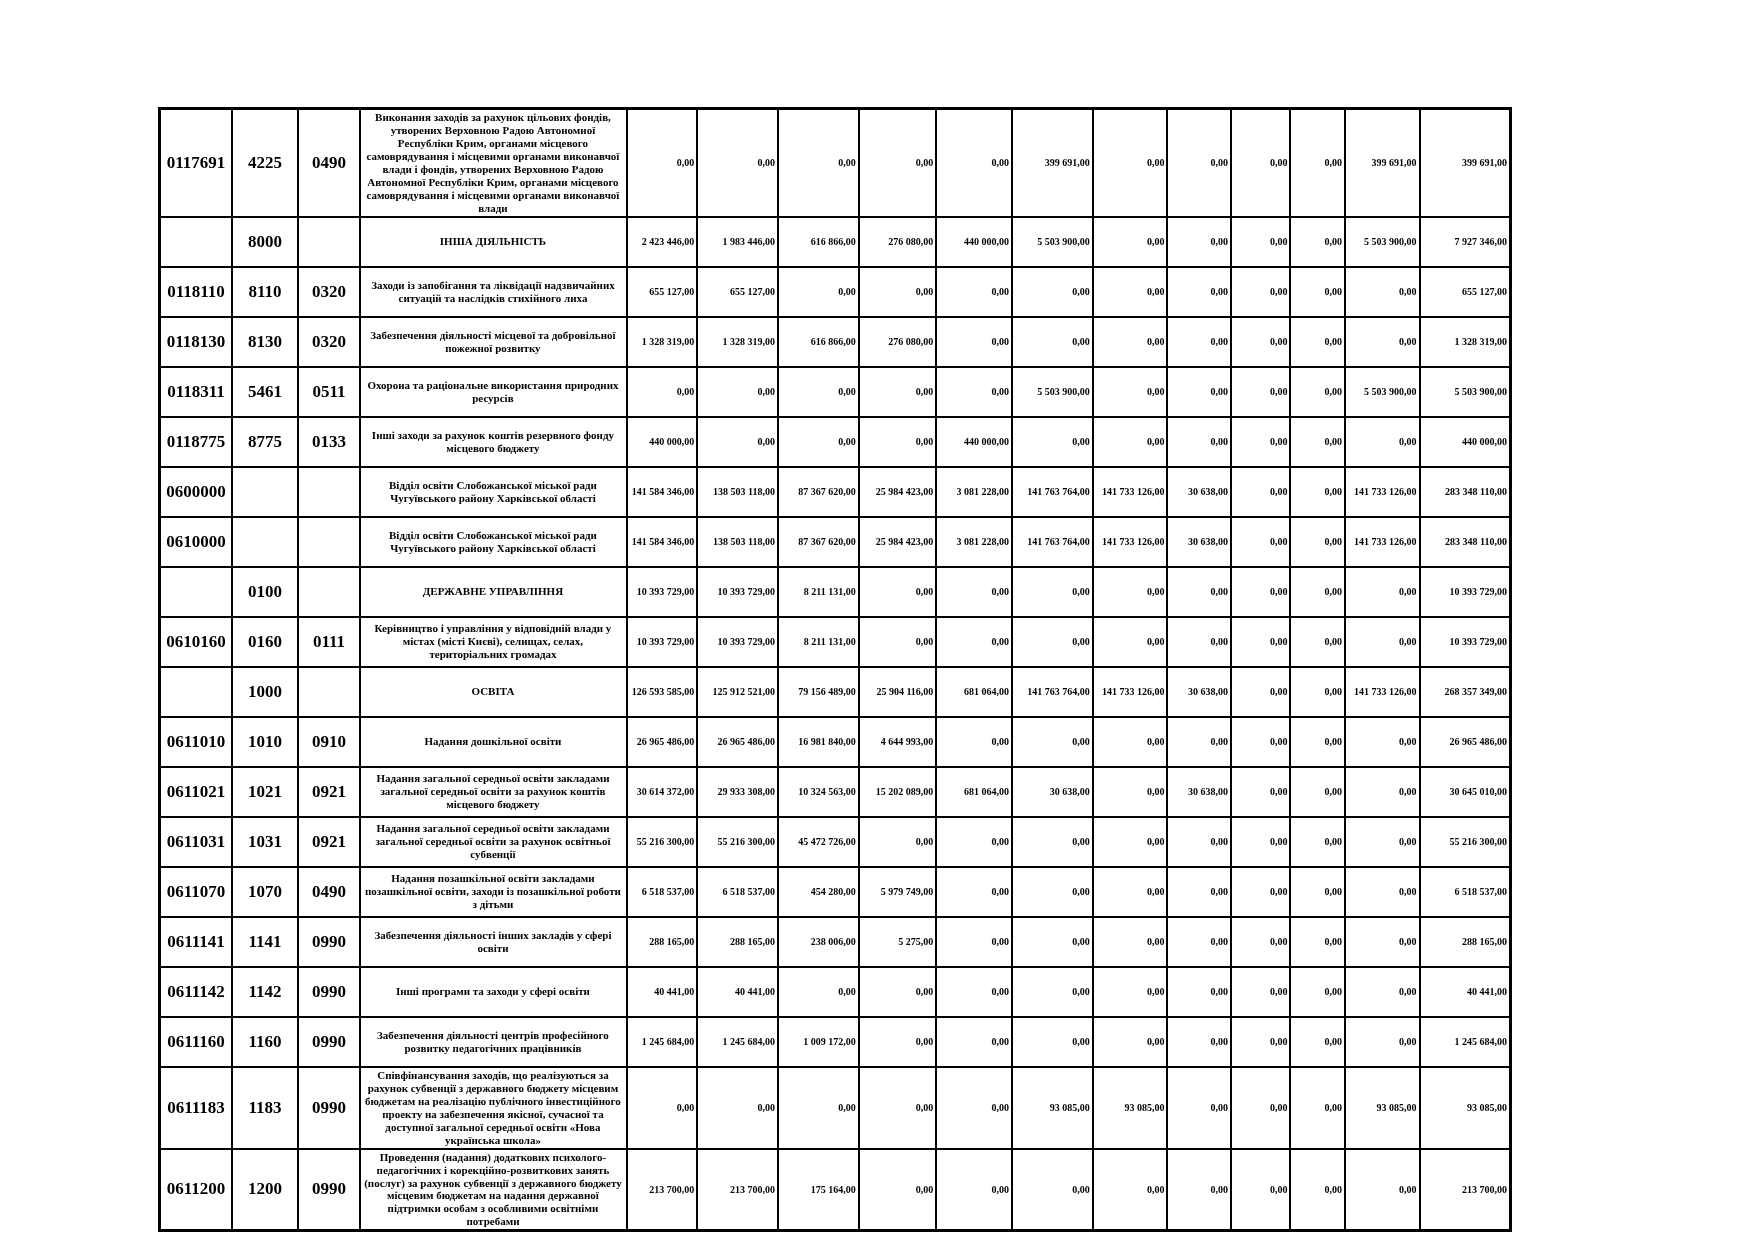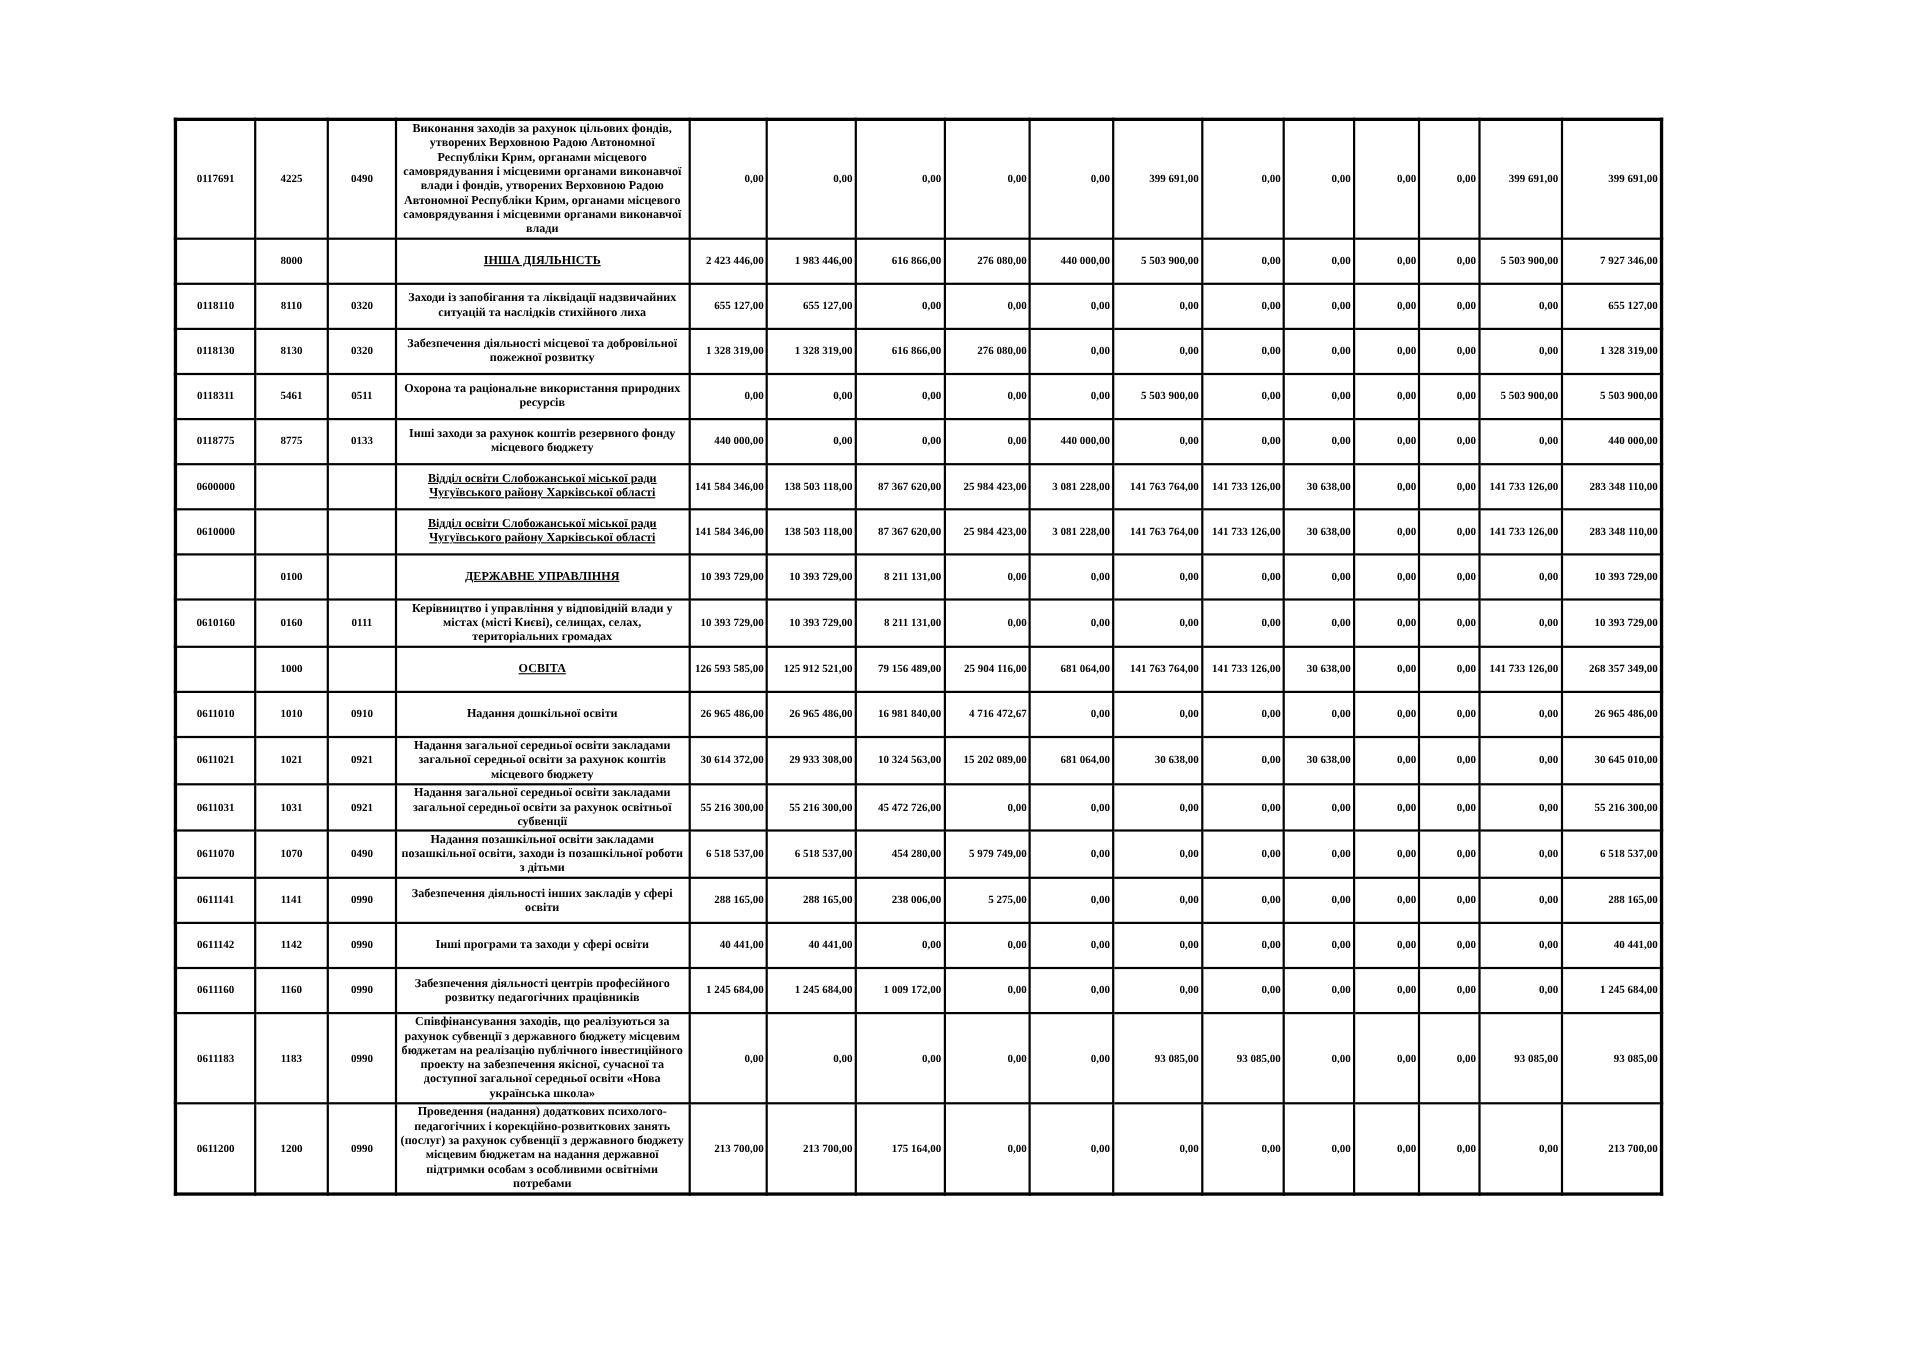--- a/index.html
+++ b/index.html
@@ -29,38 +29,38 @@
     color: #000000;
     border: 3px solid #000000;
   }
   table.budget td {
     border: 2px solid #000000;
     overflow: hidden;
   }
   td.code {
     text-align: center;
     vertical-align: middle;
-    font-size: 10px;
+    font-size: 17px;
     padding: 14px 1px;
   }
   td.name {
     text-align: center;
     vertical-align: middle;
     font-size: 11px;
     line-height: 1.18;
     padding: 1px 3px 1px 2px;
   }
   td.num {
     text-align: right;
     vertical-align: middle;
     font-size: 10px;
     padding: 7px 2px 7px 1px;
     white-space: nowrap;
   }
-  tr.section td.name { text-transform: none; text-decoration: underline; }
+  tr.section td.name { text-transform: none; }
 </style>
 </head>
 <body>
 
 <div class="page">
   <table class="budget">
     <colgroup>
       <col style="width:72px">
       <col style="width:65px">
       <col style="width:62px">
@@ -278,21 +278,21 @@
           <td class="num">268 357 349,00</td>
         </tr>
         <tr>
           <td class="code">0611010</td>
           <td class="code">1010</td>
           <td class="code">0910</td>
           <td class="name">Надання дошкільної освіти</td>
           <td class="num">26 965 486,00</td>
           <td class="num">26 965 486,00</td>
           <td class="num">16 981 840,00</td>
-          <td class="num">4 716 472,67</td>
+          <td class="num">4 644 993,00</td>
           <td class="num">0,00</td>
           <td class="num">0,00</td>
           <td class="num">0,00</td>
           <td class="num">0,00</td>
           <td class="num">0,00</td>
           <td class="num">0,00</td>
           <td class="num">0,00</td>
           <td class="num">26 965 486,00</td>
         </tr>
         <tr>

